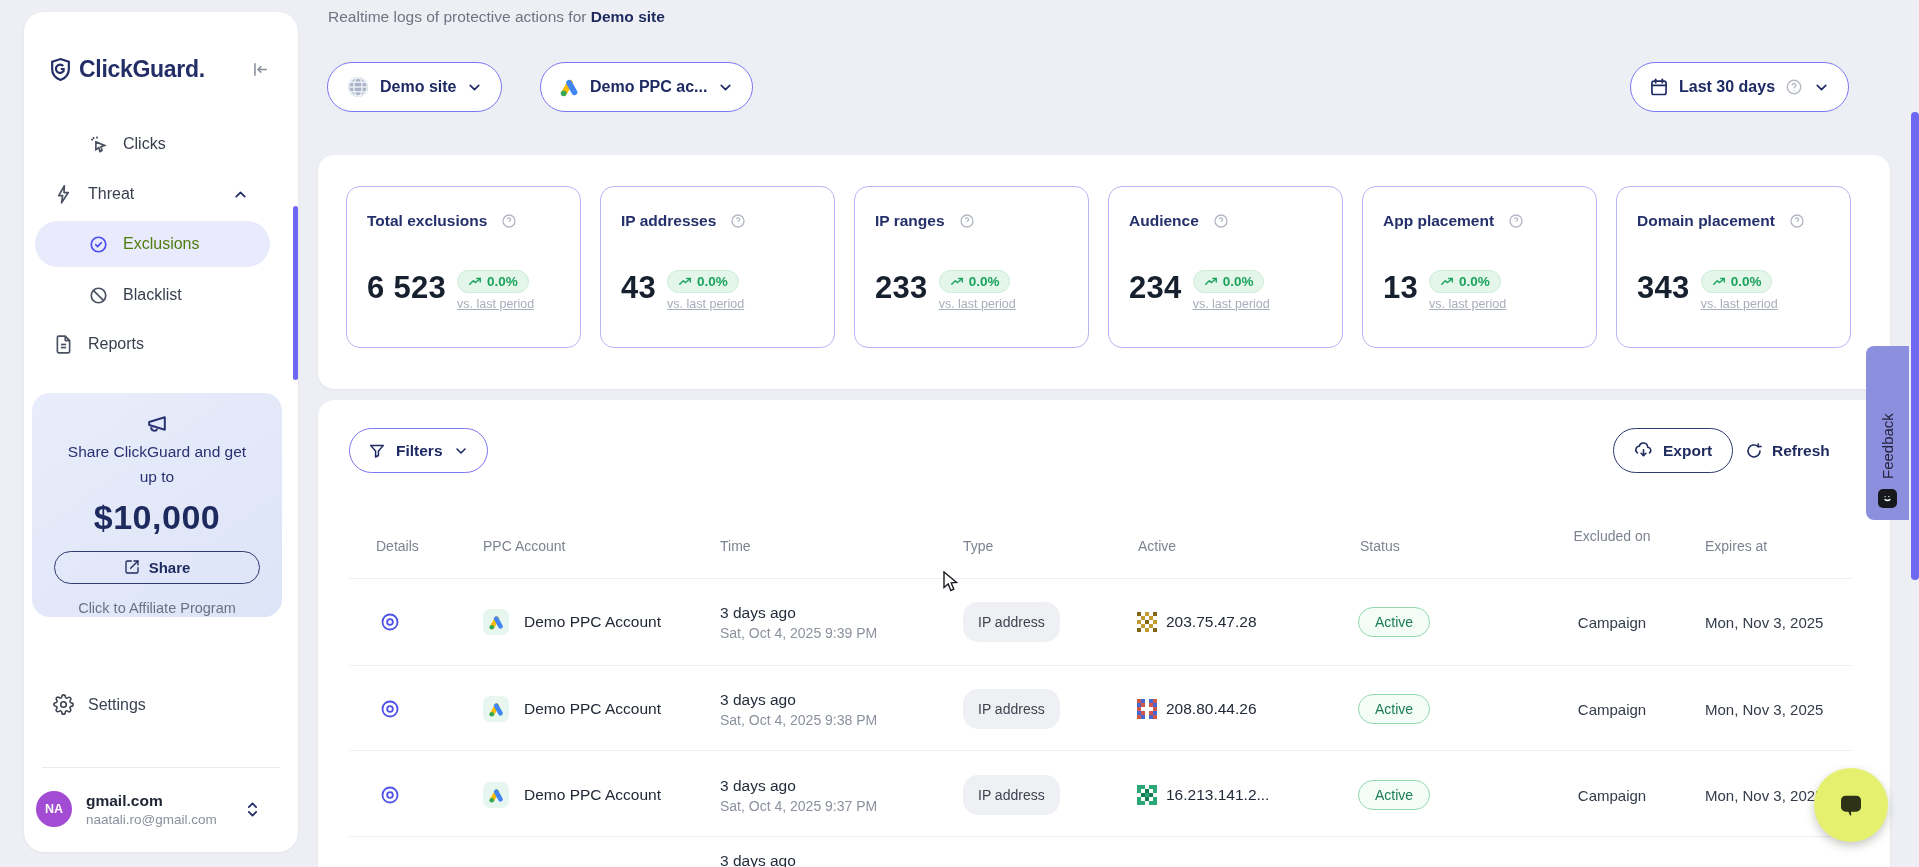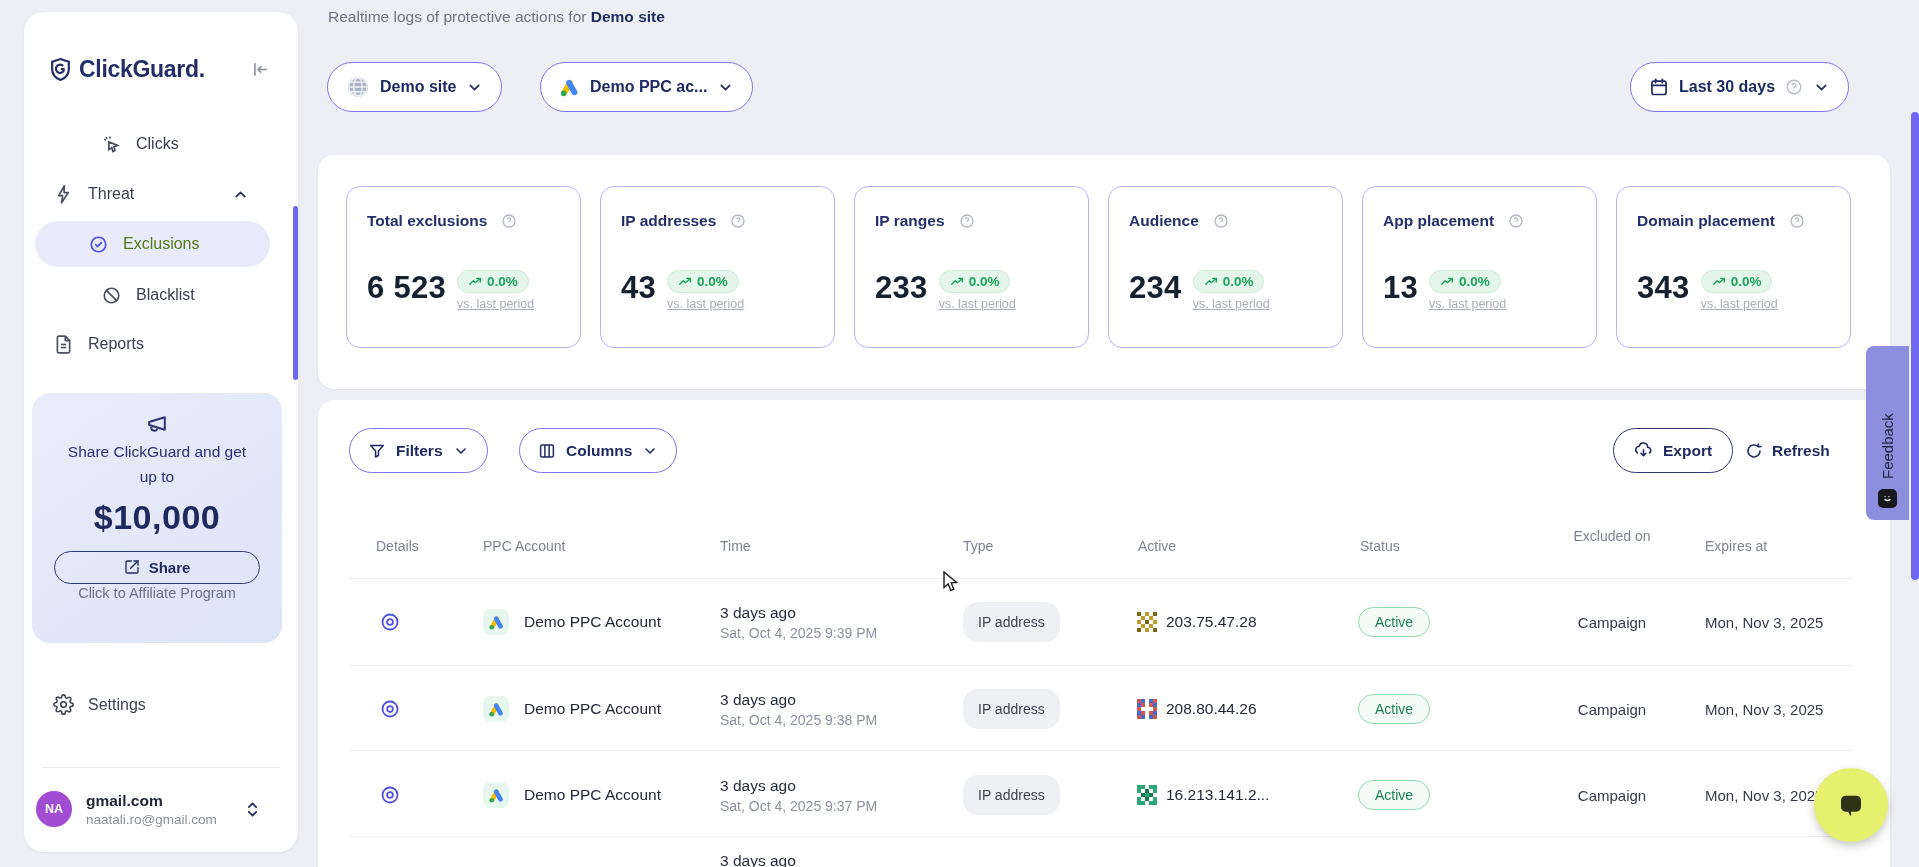--- a/index.html
+++ b/index.html
@@ -7,34 +7,34 @@
   body { font-family:"Liberation Sans", sans-serif; }
   .stage { position:relative; width:1919px; height:867px; overflow:hidden; background:#edeff4; }
 
   
   .sidebar { position:absolute; left:24px; top:12px; width:274px; height:840px; background:#fff; border-radius:20px; box-shadow:0 1px 3px rgba(20,25,60,.06); }
   .logo-row { position:absolute; left:24px; top:44px; display:flex; align-items:center; gap:6px; }
   .logo-text { font-size:23px; font-weight:700; color:#232d66; letter-spacing:-0.3px; }
   .collapse-btn { position:absolute; right:28px; top:48px; color:#8a8f9c; cursor:pointer; }
   .nav-item { position:absolute; display:flex; align-items:center; gap:14px; color:#4a5160; font-size:16px; height:36px; cursor:pointer; }
   .nav-item .lbl { color:#373e4d; }
-  .nav-sub { left:77px; }
+  .nav-sub { left:64px; }
   .nav-top { left:29px; }
   .nav-pill { position:absolute; left:11px; width:235px; height:46px; background:#e9eafc; border-radius:26px; display:flex; align-items:center; cursor:pointer; }
   .nav-pill .ic { margin-left:53px; color:#4b4ff0; display:flex; }
   .nav-pill .lbl { margin-left:14px; color:#4d7c0f; font-size:16px; font-weight:500; }
   .side-scroll { position:absolute; left:269px; top:194px; width:5px; height:174px; background:#6e68f2; border-radius:3px; }
-  .promo { position:absolute; left:8px; top:381px; width:250px; height:250px; border-radius:18px;
+  .promo { position:absolute; left:8px; top:381px; width:250px; height:224px; border-radius:18px;
            background:linear-gradient(145deg,#e9edfb 0%,#dde4f7 100%); text-align:center; }
   .promo .mega { margin-top:18px; color:#283272; }
   .promo .headline { width:190px; margin:4px auto 0; color:#283272; font-size:15.5px; line-height:1.6; font-weight:500; }
   .promo .amount { margin-top:8px; color:#1e2a5e; font-size:34px; font-weight:700; letter-spacing:.5px; }
   .promo .share-btn { margin:14px auto 0; width:206px; height:33px; border:1.4px solid #2f3a6e; border-radius:17px;
                       display:flex; align-items:center; justify-content:center; gap:9px; color:#1e2a5e; font-size:15px; font-weight:600; cursor:pointer; background:transparent; }
-  .promo .affiliate { margin-top:1px; color:#6b7280; font-size:14.5px; cursor:pointer; }
+  .promo .affiliate { margin-top:16px; color:#6b7280; font-size:14.5px; cursor:pointer; }
   .settings-row { position:absolute; left:29px; top:682px; display:flex; align-items:center; gap:14px; color:#3c4352; font-size:16px; cursor:pointer; }
   .side-divider { position:absolute; left:18px; right:18px; top:755px; height:1px; background:#e8eaee; }
   .user-row { position:absolute; left:12px; top:779px; width:250px; display:flex; align-items:center; cursor:pointer; }
   .avatar { width:36px; height:36px; border-radius:50%; background:#a24bd3; color:#fff; font-size:12.5px; font-weight:700; display:flex; align-items:center; justify-content:center; }
   .user-meta { margin-left:14px; flex:1; }
   .user-name { color:#1f2633; font-size:15.5px; font-weight:700; }
   .user-email { color:#8a919d; font-size:13.5px; margin-top:2px; }
   .user-chevrons { color:#232d66; margin-right:26px; }
 
   
@@ -448,35 +448,20 @@
           </svg>
       </span>
       <span>Filters</span>
       <span class="chev">
         <svg width="16" height="16" viewBox="0 0 24 24" fill="none" stroke="currentColor" stroke-width="2.4" stroke-linecap="round" stroke-linejoin="round">
             <polyline points="6 9 12 15 18 9"></polyline>
           </svg>
       </span>
     </div>
 
-    <div class="tool-pill" style="left:201px;">
-      <span style="color:#1e2a63;">
-        <svg width="18" height="18" viewBox="0 0 24 24" fill="none" stroke="currentColor" stroke-width="2">
-            <rect x="3.5" y="4" width="17" height="16" rx="2"></rect>
-            <path d="M9.2 4v16"></path>
-            <path d="M14.8 4v16"></path>
-          </svg>
-      </span>
-      <span>Columns</span>
-      <span class="chev">
-        <svg width="16" height="16" viewBox="0 0 24 24" fill="none" stroke="currentColor" stroke-width="2.4" stroke-linecap="round" stroke-linejoin="round">
-            <polyline points="6 9 12 15 18 9"></polyline>
-          </svg>
-      </span>
-    </div>
 
     <div class="export-btn">
       <span>
         <svg width="19" height="19" viewBox="0 0 24 24" fill="none" stroke="#1e2a5e" stroke-width="2" stroke-linecap="round" stroke-linejoin="round">
           <path d="M4.4 14.9A4.5 4.5 0 0 1 6.5 6.6a5.5 5.5 0 0 1 10.8 1.2 4 4 0 0 1 2.3 7.2"></path>
           <path d="M12 11v7"></path>
             <path d="M9 15.5l3 3 3-3"></path>
         </svg>
       </span>
       <span>Export</span>

